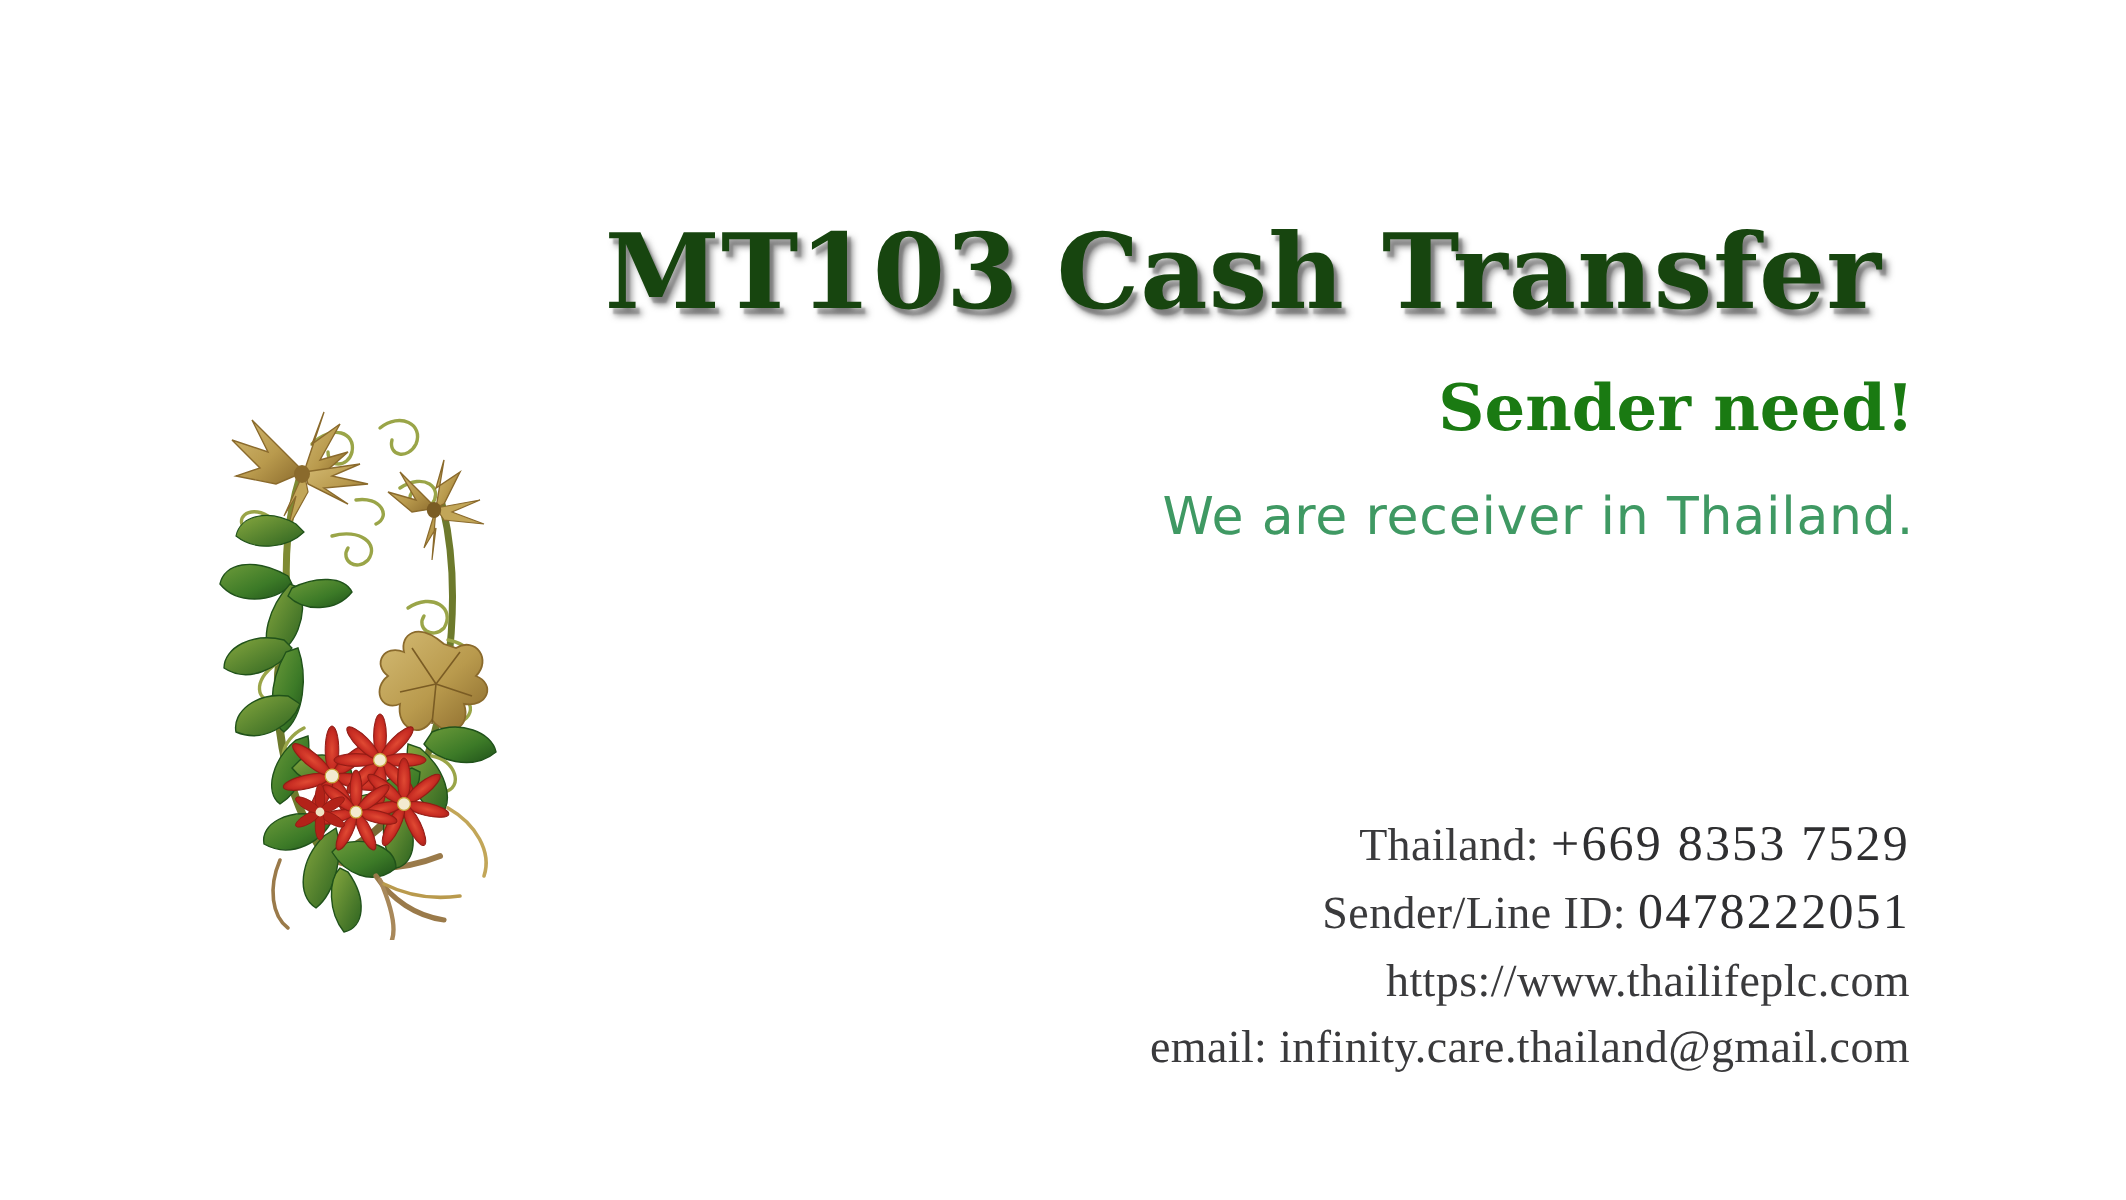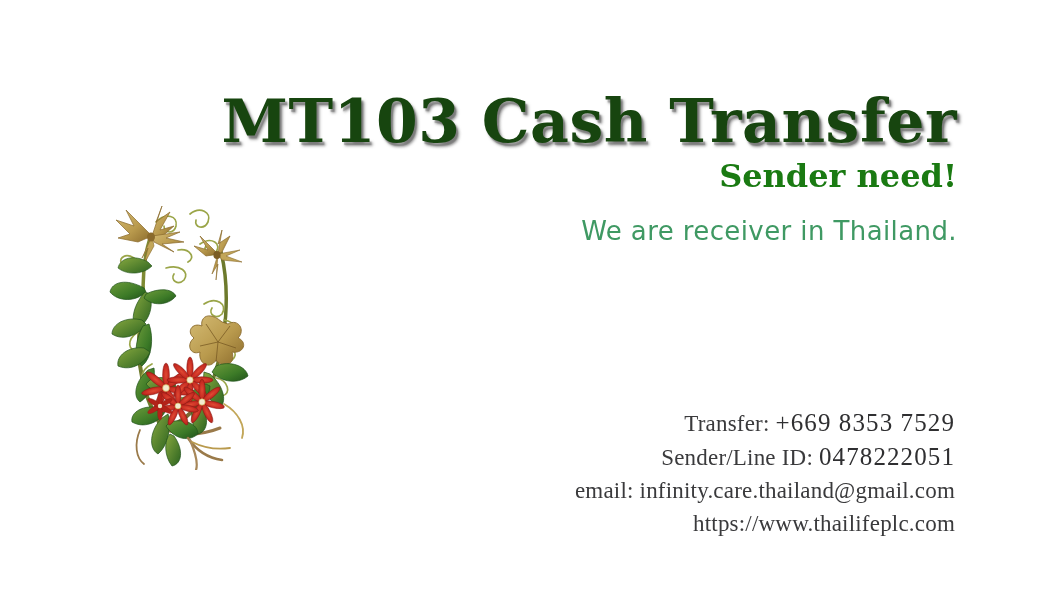--- a/index.html
+++ b/index.html
@@ -27,28 +27,28 @@
     position: absolute;
     left: 0;
     top: 92px;
     width: 957px;
     text-align: right;
   }
 
   .main-title {
     font-family: "DejaVu Serif", "Liberation Serif", serif;
     font-weight: bold;
-    font-size: 60px;
+    font-size: 52px;
     line-height: 58px;
     letter-spacing: 0.5px;
     color: #17450f;
     text-shadow:
        3px 4px 3px rgba(70,70,70,0.55),
        2px 3px 1px rgba(90,90,90,0.40);
-    margin: 0;
+    margin: 16px;
     white-space: nowrap;
   }
 
   .sub-title {
     font-family: "DejaVu Serif", "Liberation Serif", serif;
     font-weight: bold;
     font-size: 32px;
     line-height: 44px;
     color: #1a7a12;
     margin: 4px 0 0 0;
@@ -311,27 +311,27 @@
 
   <div class="headline-block">
     <h1 class="main-title">MT103 Cash Transfer</h1>
     <h2 class="sub-title">Sender need!</h2>
     <p class="tagline">We are receiver in Thailand.</p>
   </div>
 
   <div class="contact-block">
 
     <p class="contact-line phone">
-      <span class="lbl">Transfer:</span>
+      <span class="lbl">Thailand:</span>
       <span class="val">+669 8353 7529</span>
     </p>
 
     <p class="contact-line phone">
       <span class="lbl">Sender/Line ID:</span>
       <span class="val">0478222051</span>
     </p>
 
+    <p class="contact-line web">https://www.thailifeplc.com</p>
+
     <p class="contact-line web">email: infinity.care.thailand@gmail.com</p>
-
-    <p class="contact-line web">https://www.thailifeplc.com</p>
   </div>
 
 </div>
 
 </body></html>

